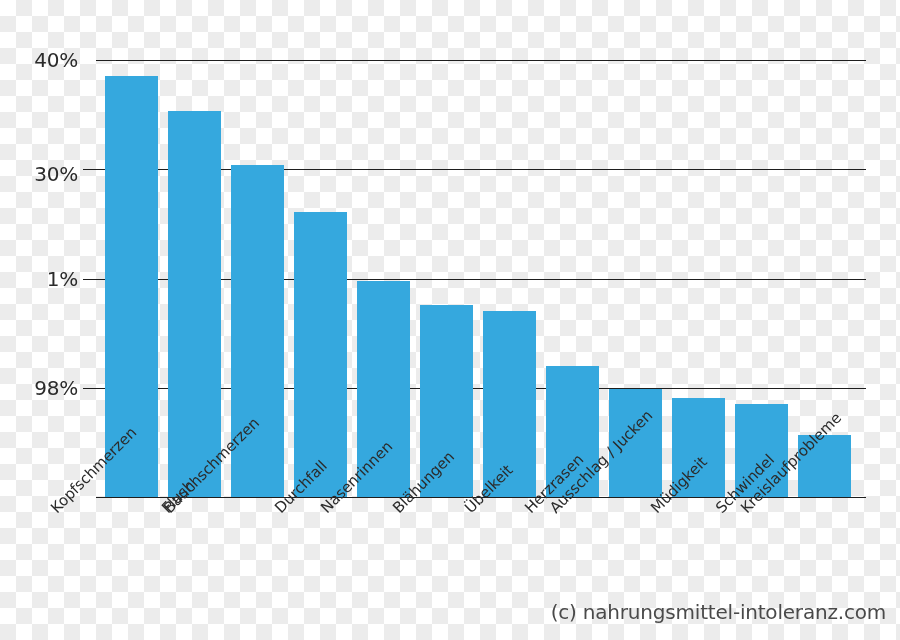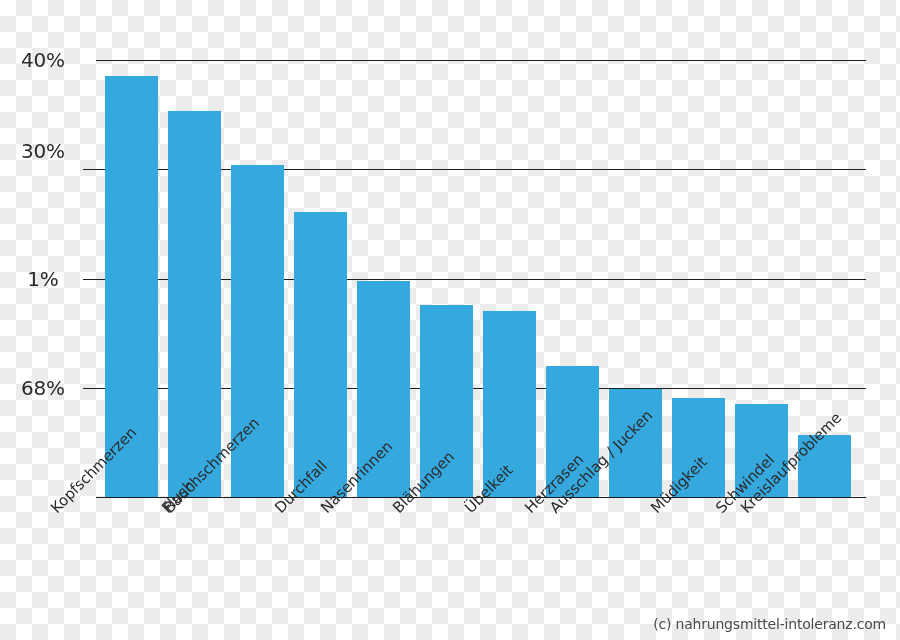--- a/index.html
+++ b/index.html
@@ -54,21 +54,21 @@
     height: 0;
     border-top: 1.6px solid #1e1e1e;
     left: 83px;
   }
 
   
   .y-label {
     position: absolute;
     right: 822px;   
     width: 70px;
-    text-align: center;
+    text-align: right;
     font-size: 20px;
     color: #2b2b2b;
     letter-spacing: -0.2px;
     transform: translateY(-50%);
   }
 
   
   .bar {
     position: absolute;
     bottom: 0;
@@ -84,36 +84,36 @@
     white-space: nowrap;
     transform-origin: left top;
     transform: rotate(-45deg);
     letter-spacing: -0.1px;
   }
 
   
   .credit {
     position: absolute;
     right: 14px;
-    bottom: 8px;
-    font-size: 14px;
+    bottom: 16px;
+    font-size: 20px;
     color: #4a4a4a;
     white-space: nowrap;
     letter-spacing: -0.2px;
   }
 </style>
 </head>
 <body>
 
 <div id="chart-root">
 
   <div class="y-label" style="top:60px">40%</div>
-  <div class="y-label" style="top:151px">30%</div>
+  <div class="y-label" style="top:174px">30%</div>
   <div class="y-label" style="top:278.5px">1%</div>
-  <div class="y-label" style="top:387.75px">68%</div>
+  <div class="y-label" style="top:387.75px">98%</div>
 
   <div class="y-tick" style="top:169.25px"></div>
   <div class="y-tick" style="top:278.5px"></div>
   <div class="y-tick" style="top:387.75px"></div>
 
   <div class="plot-area">
 
     <div class="gridline" style="top:0px"></div>
     <div class="gridline" style="top:109.25px"></div>
     <div class="gridline" style="top:218.5px"></div>

